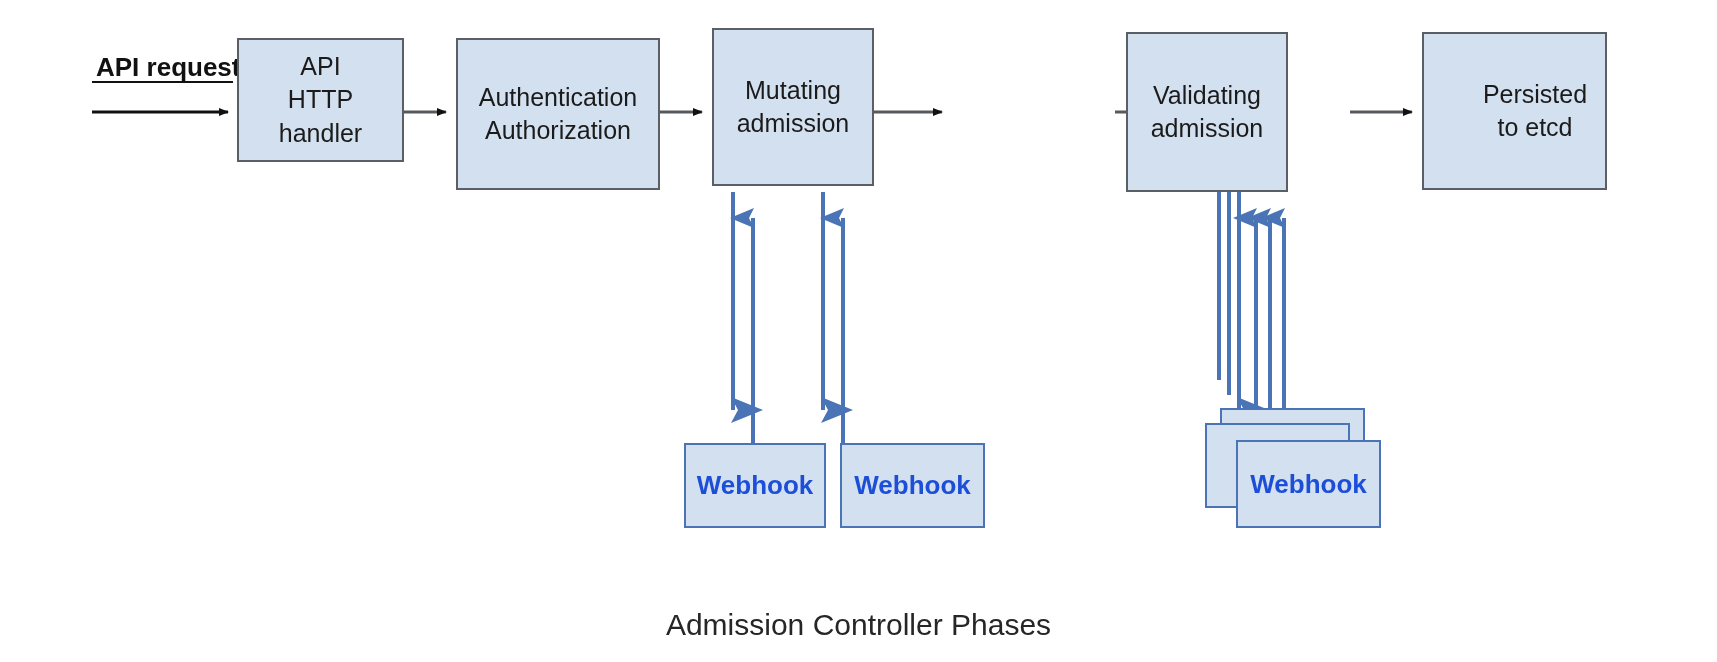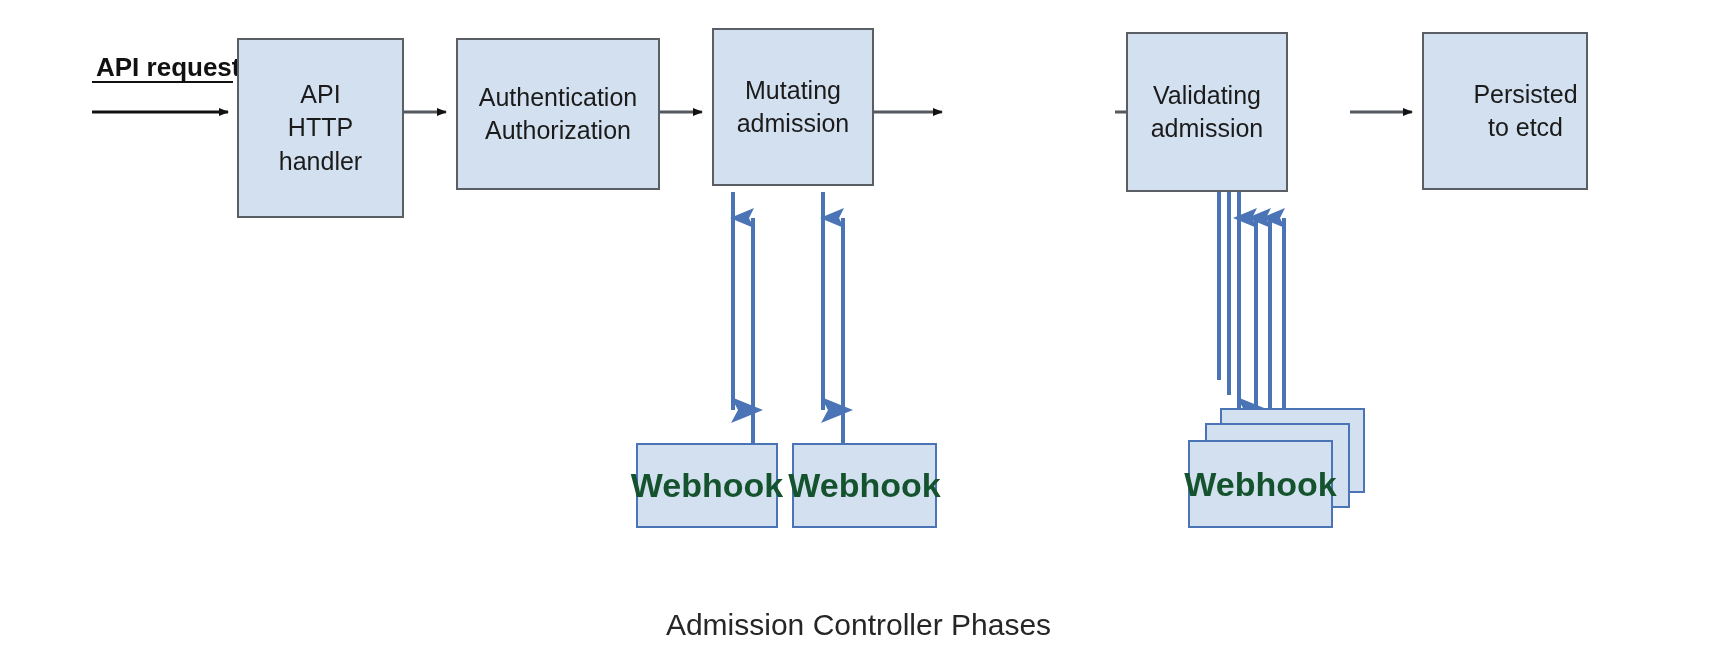--- a/index.html
+++ b/index.html
@@ -41,24 +41,25 @@
   }
   .webhook-box {
     position: absolute;
     background: #d3e0ef;
     border: 2px solid #4a74b5;
     box-sizing: border-box;
     display: flex;
     align-items: center;
     justify-content: center;
     text-align: center;
-    color: #14532d;
-    font-size: 34px;
+    color: #1d4ed8;
+    font-size: 26px;
     font-weight: bold;
     font-family: "Liberation Sans", sans-serif;
+    margin-left: 48px;
   }
   .webhook-ghost {
     position: absolute;
     background: #d3e0ef;
     border: 2px solid #4a74b5;
     box-sizing: border-box;
   }
   .edge-label {
     position: absolute;
     color: #111111;
@@ -133,35 +134,35 @@
 
     <g>
       <line x1="1256" y1="415" x2="1256" y2="218" stroke="#4a74b5" stroke-width="4" marker-end="url(#arrow-blue-up)"></line>
       <line x1="1270" y1="430" x2="1270" y2="218" stroke="#4a74b5" stroke-width="4" marker-end="url(#arrow-blue-up)"></line>
       <line x1="1284" y1="443" x2="1284" y2="218" stroke="#4a74b5" stroke-width="4" marker-end="url(#arrow-blue-up)"></line>
     </g>
   </svg>
 
   <div class="edge-label" style="left:96px; top:52px;">API request</div>
 
-  <div class="stage-box" style="left:237px; top:38px; width:167px; height:180px;">API
+  <div class="stage-box" style="left:237px; top:38px; width:167px; height:124px;">API
 HTTP
 handler</div>
 
   <div class="stage-box" style="left:456px; top:38px; width:204px; height:152px;">Authentication
 Authorization</div>
 
   <div class="stage-box" style="left:712px; top:28px; width:162px; height:158px;">Mutating
 admission</div>
 
 
   <div class="stage-box" style="left:1126px; top:32px; width:162px; height:160px;">Validating
 admission</div>
 
-  <div class="stage-box" style="left:1422px; top:32px; width:166px; height:158px;padding-left:41px;">Persisted
+  <div class="stage-box" style="left:1422px; top:32px; width:185px; height:158px;padding-left:41px;">Persisted
 to etcd</div>
 
   <div class="webhook-box" style="left:636px; top:443px; width:142px; height:85px;">Webhook</div>
 
   <div class="webhook-box" style="left:792px; top:443px; width:145px; height:85px;">Webhook</div>
 
   <div class="webhook-ghost" style="left:1220px; top:408px; width:145px; height:85px;"></div>
   <div class="webhook-ghost" style="left:1205px; top:423px; width:145px; height:85px;"></div>
   <div class="webhook-box" style="left:1188px; top:440px; width:145px; height:88px;">Webhook</div>
 

